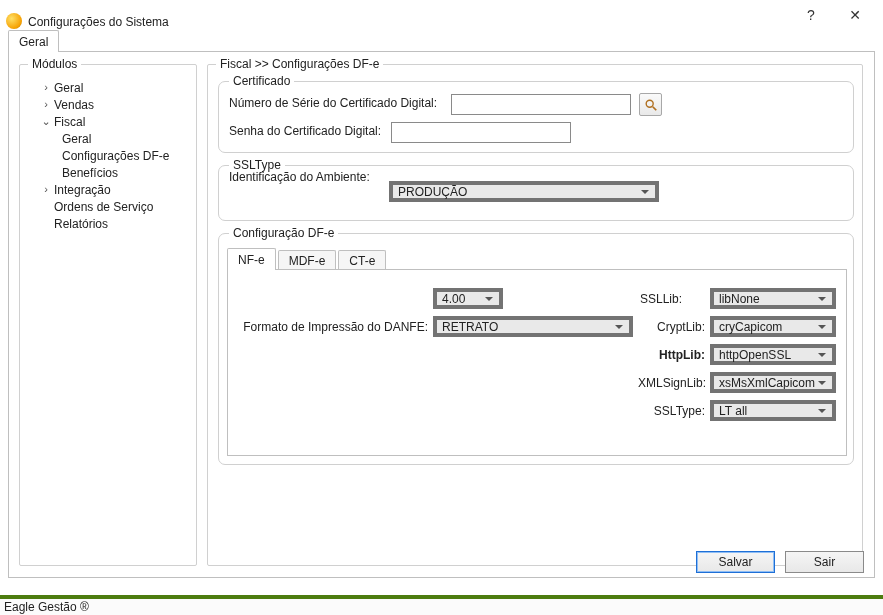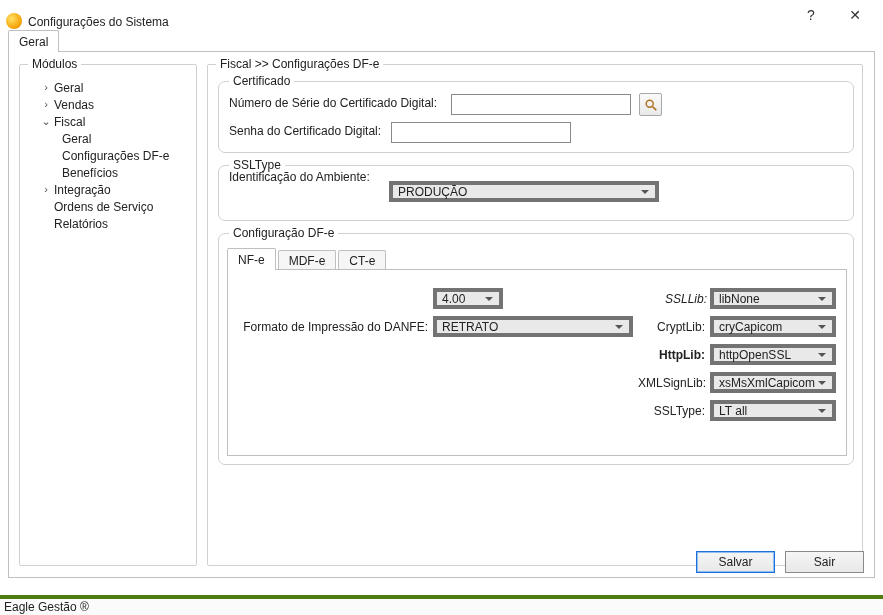--- a/index.html
+++ b/index.html
@@ -327,21 +327,21 @@
 
             <div class="combo" style="left:205px; top:18px; width:70px;">
               <span>4.00</span>
             </div>
 
             <span class="right-lbl" style="left:10px; top:50px; width:190px;">Formato de Impressão do DANFE:</span>
             <div class="combo" style="left:205px; top:46px; width:200px;">
               <span>RETRATO</span>
             </div>
 
-            <span class="right-lbl" style="left:412px; top:22px; width:67px;font-style:italic;">SSLLib:</span>
+            <span class="right-lbl" style="left:387px; top:22px; width:67px;">SSLLib:</span>
             <div class="combo" style="left:482px; top:18px; width:126px;">
               <span>libNone</span>
             </div>
 
             <span class="right-lbl" style="left:410px; top:50px; width:67px;">CryptLib:</span>
             <div class="combo" style="left:482px; top:46px; width:126px;">
               <span>cryCapicom</span>
             </div>
 
             <span class="right-lbl" style="left:410px; top:78px; width:67px;font-weight:bold;">HttpLib:</span>

